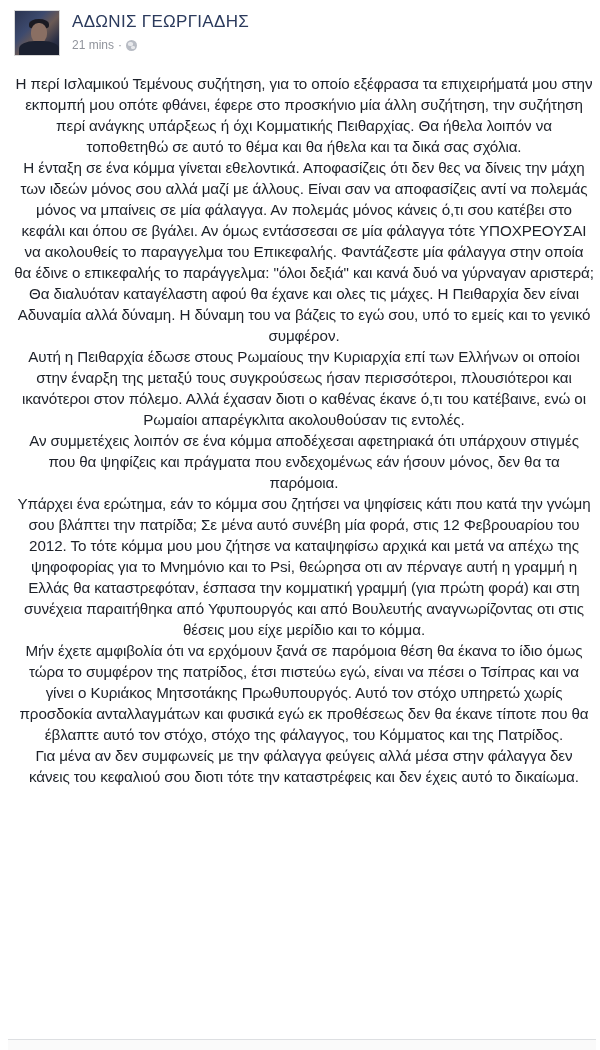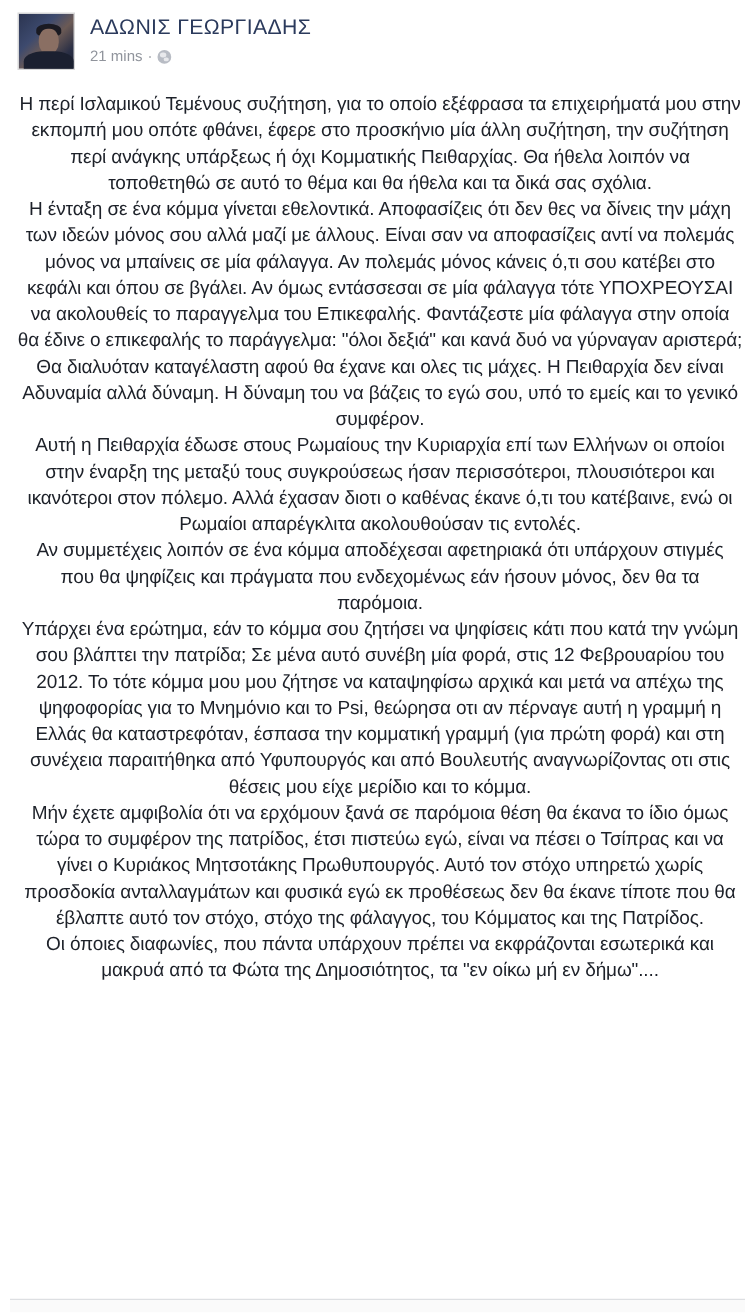--- a/index.html
+++ b/index.html
@@ -172,18 +172,18 @@
     </div>
   </div>
 
   <div class="post-body">
     <p>Η περί Ισλαμικού Τεμένους συζήτηση, για το οποίο εξέφρασα τα επιχειρήματά μου στην εκπομπή μου οπότε φθάνει, έφερε στο προσκήνιο μία άλλη συζήτηση, την συζήτηση περί ανάγκης υπάρξεως ή όχι Κομματικής Πειθαρχίας. Θα ήθελα λοιπόν να τοποθετηθώ σε αυτό το θέμα και θα ήθελα και τα δικά σας σχόλια.</p>
     <p>Η ένταξη σε ένα κόμμα γίνεται εθελοντικά. Αποφασίζεις ότι δεν θες να δίνεις την μάχη των ιδεών μόνος σου αλλά μαζί με άλλους. Είναι σαν να αποφασίζεις αντί να πολεμάς μόνος να μπαίνεις σε μία φάλαγγα. Αν πολεμάς μόνος κάνεις ό,τι σου κατέβει στο κεφάλι και όπου σε βγάλει. Αν όμως εντάσσεσαι σε μία φάλαγγα τότε ΥΠΟΧΡΕΟΥΣΑΙ να ακολουθείς το παραγγελμα του Επικεφαλής. Φαντάζεστε μία φάλαγγα στην οποία θα έδινε ο επικεφαλής το παράγγελμα: "όλοι δεξιά" και κανά δυό να γύρναγαν αριστερά; Θα διαλυόταν καταγέλαστη αφού θα έχανε και ολες τις μάχες. Η Πειθαρχία δεν είναι Αδυναμία αλλά δύναμη. Η δύναμη του να βάζεις το εγώ σου, υπό το εμείς και το γενικό συμφέρον.</p>
     <p>Αυτή η Πειθαρχία έδωσε στους Ρωμαίους την Κυριαρχία επί των Ελλήνων οι οποίοι στην έναρξη της μεταξύ τους συγκρούσεως ήσαν περισσότεροι, πλουσιότεροι και ικανότεροι στον πόλεμο. Αλλά έχασαν διοτι ο καθένας έκανε ό,τι του κατέβαινε, ενώ οι Ρωμαίοι απαρέγκλιτα ακολουθούσαν τις εντολές.</p>
     <p>Αν συμμετέχεις λοιπόν σε ένα κόμμα αποδέχεσαι αφετηριακά ότι υπάρχουν στιγμές που θα ψηφίζεις και πράγματα που ενδεχομένως εάν ήσουν μόνος, δεν θα τα παρόμοια.</p>
     <p>Υπάρχει ένα ερώτημα, εάν το κόμμα σου ζητήσει να ψηφίσεις κάτι που κατά την γνώμη σου βλάπτει την πατρίδα; Σε μένα αυτό συνέβη μία φορά, στις 12 Φεβρουαρίου του 2012. Το τότε κόμμα μου μου ζήτησε να καταψηφίσω αρχικά και μετά να απέχω της ψηφοφορίας για το Μνημόνιο και το Psi, θεώρησα οτι αν πέρναγε αυτή η γραμμή η Ελλάς θα καταστρεφόταν, έσπασα την κομματική γραμμή (για πρώτη φορά) και στη συνέχεια παραιτήθηκα από Υφυπουργός και από Βουλευτής αναγνωρίζοντας οτι στις θέσεις μου είχε μερίδιο και το κόμμα.</p>
     <p>Μήν έχετε αμφιβολία ότι να ερχόμουν ξανά σε παρόμοια θέση θα έκανα το ίδιο όμως τώρα το συμφέρον της πατρίδος, έτσι πιστεύω εγώ, είναι να πέσει ο Τσίπρας και να γίνει ο Κυριάκος Μητσοτάκης Πρωθυπουργός. Αυτό τον στόχο υπηρετώ χωρίς προσδοκία ανταλλαγμάτων και φυσικά εγώ εκ προθέσεως δεν θα έκανε τίποτε που θα έβλαπτε αυτό τον στόχο, στόχο της φάλαγγος, του Κόμματος και της Πατρίδος.</p>
-    <p>Οι όποιες διαφωνίες, που πάντα υπάρχουν πρέπει να εκφράζονται εσωτερικά και μακρυά από τα Φώτα της Δημοσιότητος, τα "εν οίκω μή εν δήμω"....</p>
+    <p>Για μένα αν δεν συμφωνείς με την φάλαγγα φεύγεις αλλά μέσα στην φάλαγγα δεν κάνεις του κεφαλιού σου διοτι τότε την καταστρέφεις και δεν έχεις αυτό το δικαίωμα.</p>
   </div>
 
   <div class="divider"></div>
   <div class="footer-strip"></div>
 </div>
 
 </body></html>

